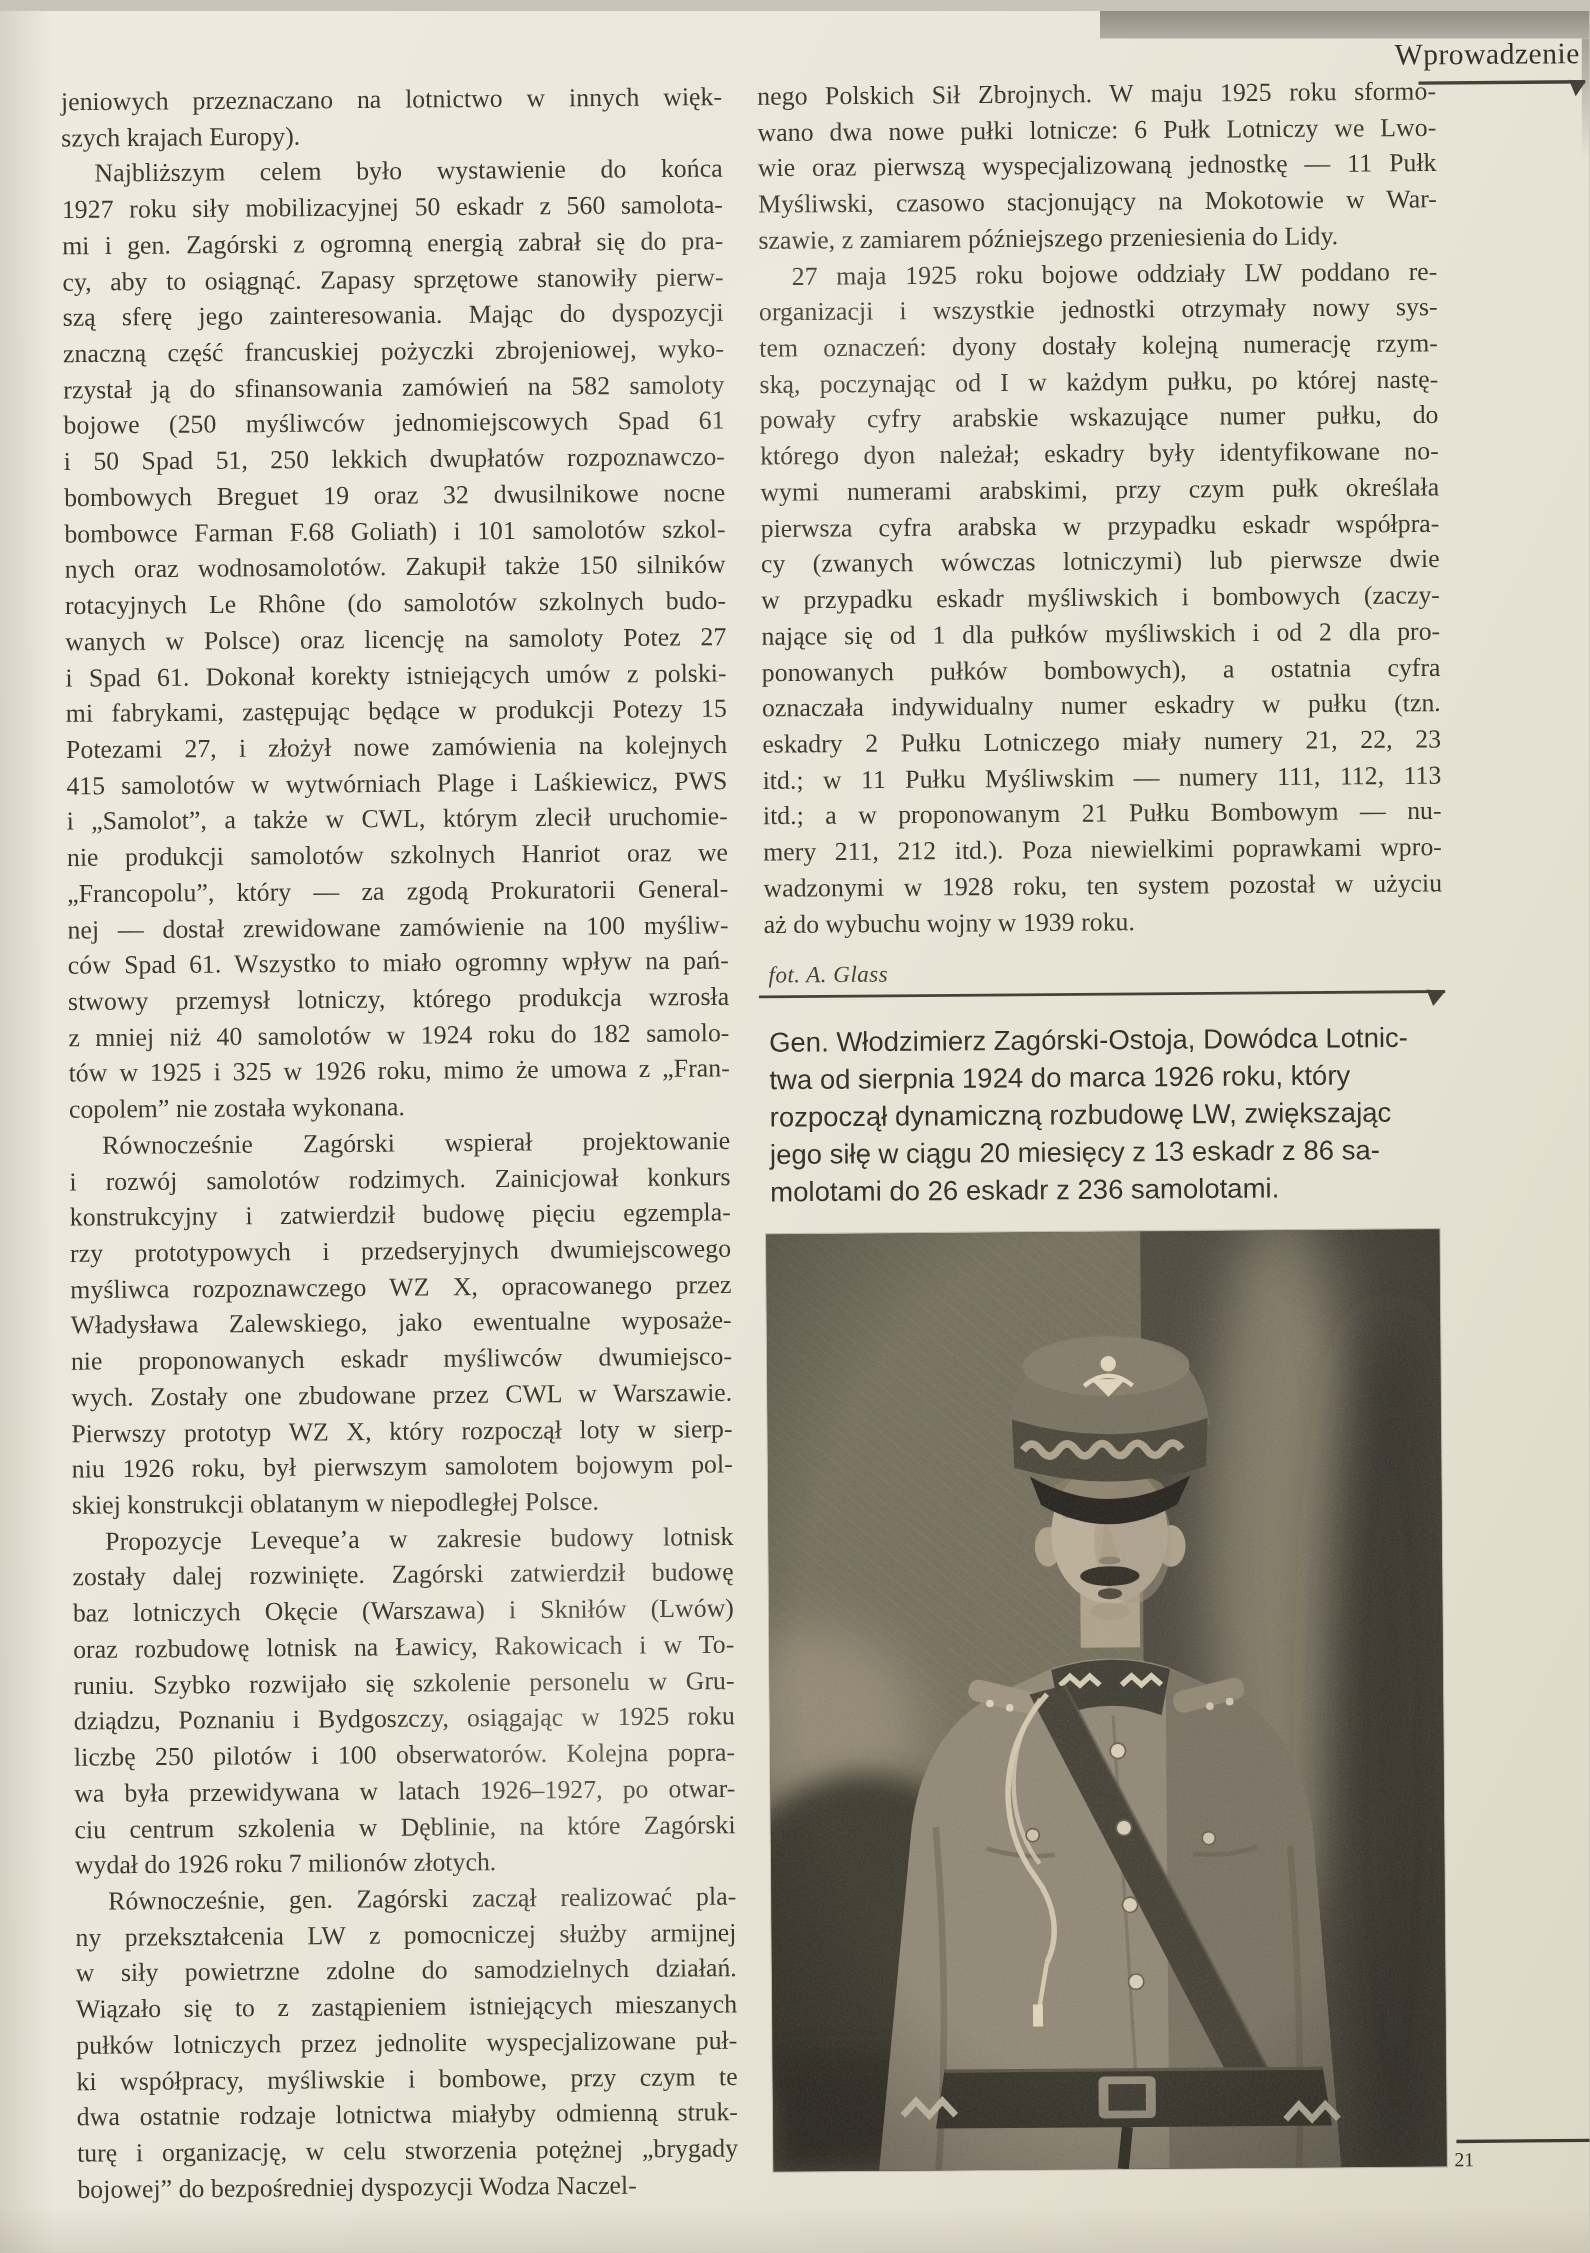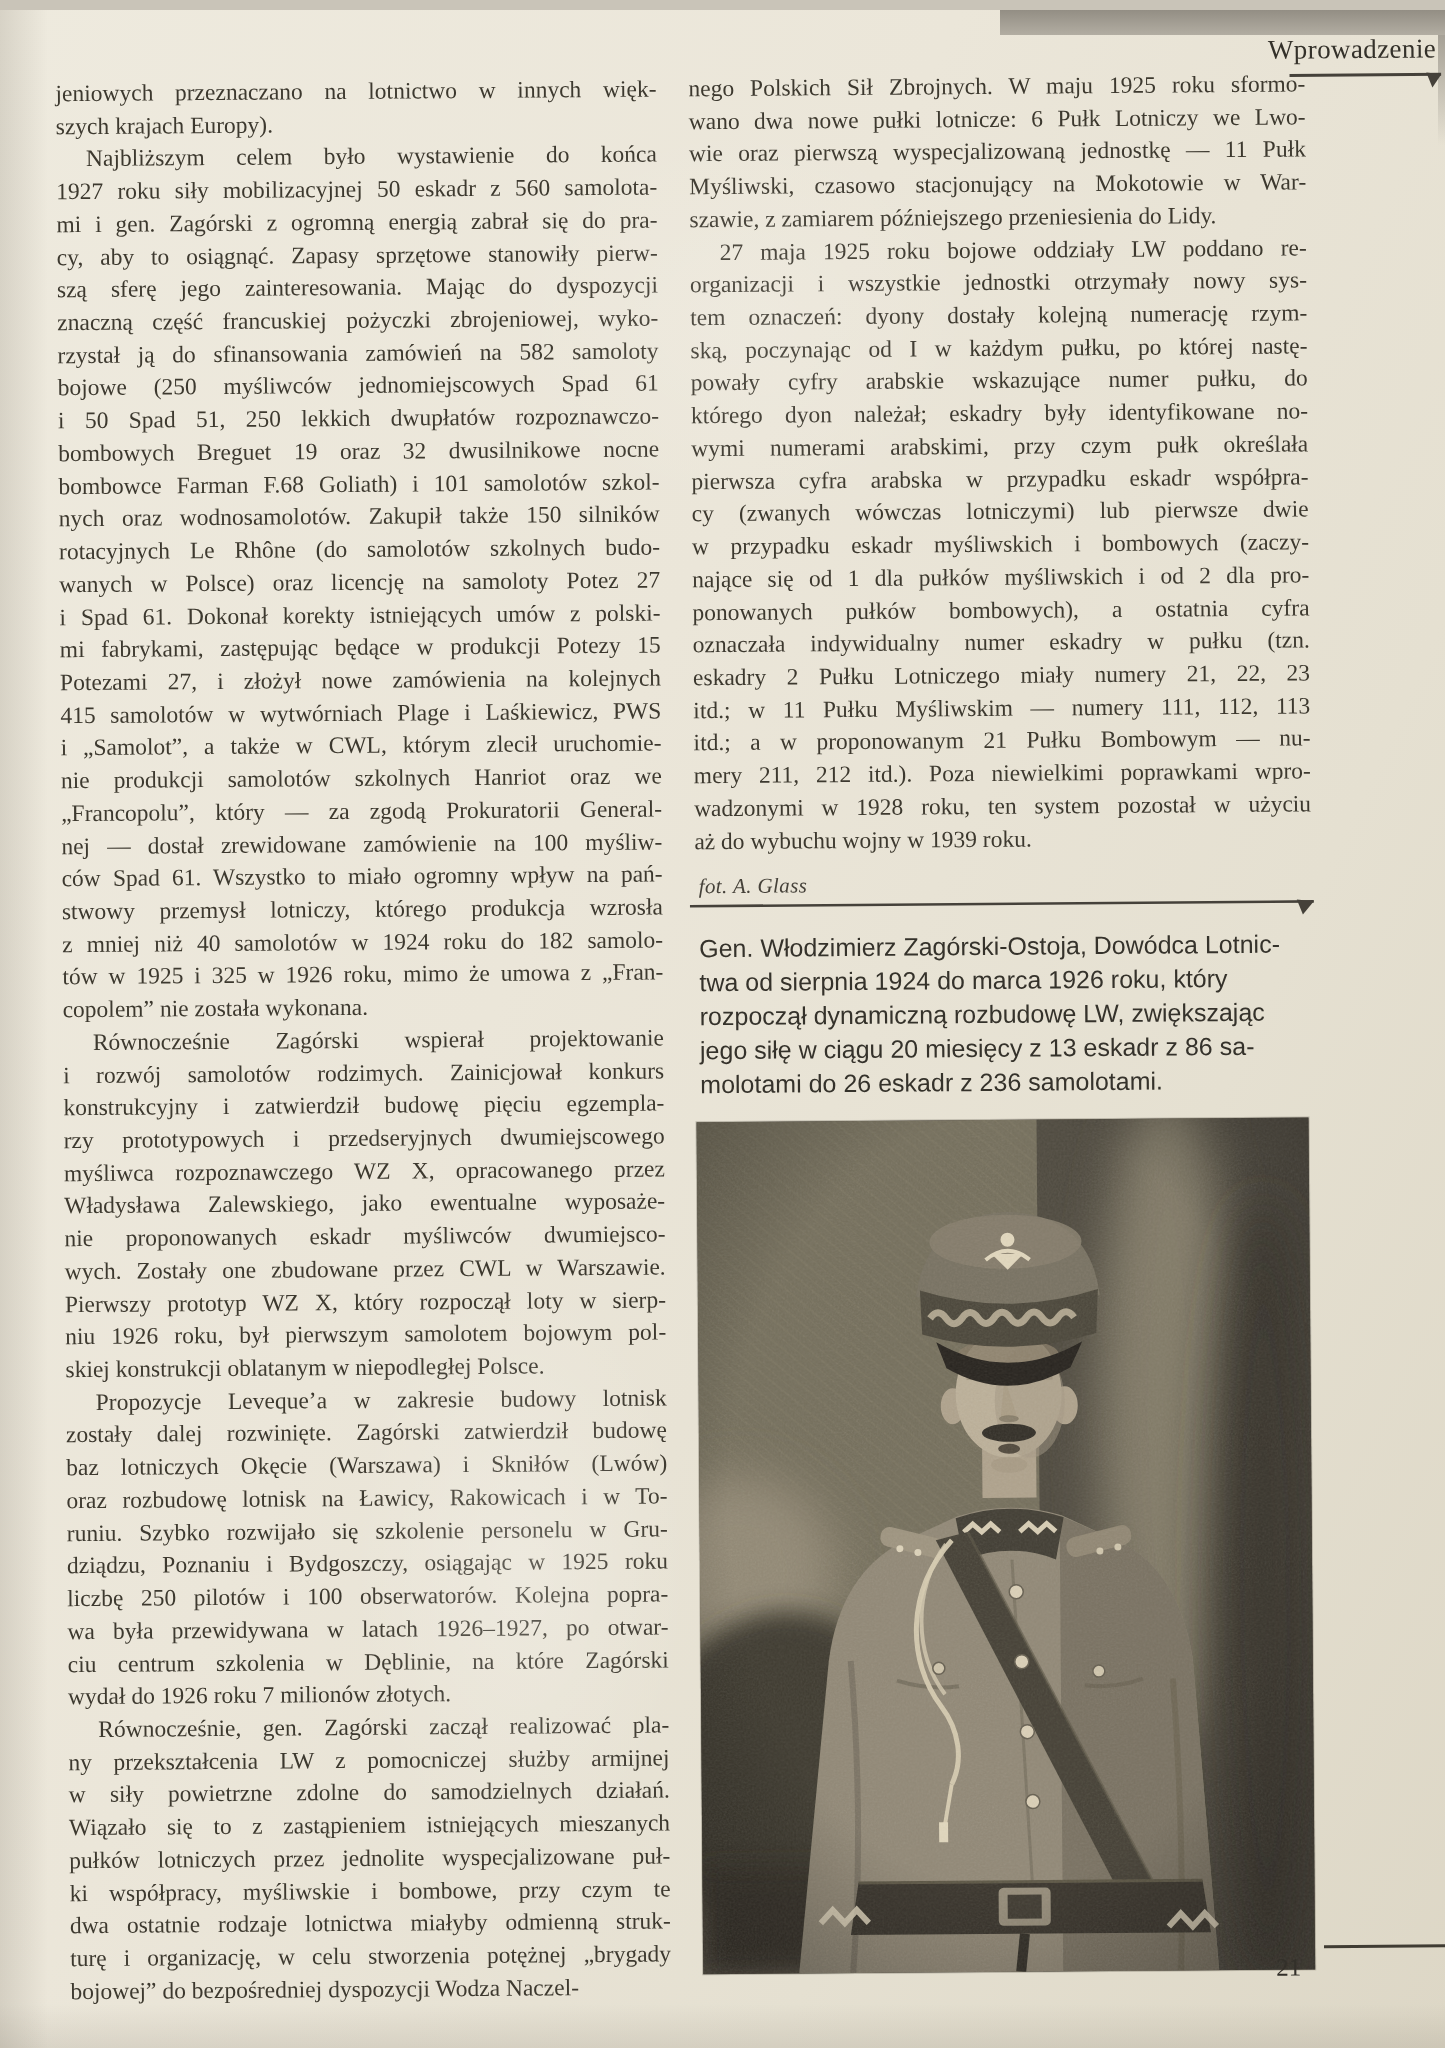--- a/index.html
+++ b/index.html
@@ -41,21 +41,21 @@
   .cap-rule{position:absolute;left:690px;top:893px;}
   .caption{position:absolute;left:699px;top:921px;width:620px;
     font-family:"Liberation Sans", sans-serif;font-size:25px;color:#35322b;}
   .cap-line{height:34px;line-height:34px;white-space:nowrap;}
 
   .photo{position:absolute;left:695px;top:1112px;width:612px;height:852px;
     background:#55514a;box-shadow:0 0 0 1px rgba(60,55,45,.25);}
   .photo svg{display:block;filter:sepia(.15) contrast(.97) brightness(1.01);}
 
   .pg-rule{position:absolute;left:1316px;top:1940px;width:130px;height:3px;background:#403c33;}
-  .pgnum{position:absolute;left:1268px;top:1948px;font-size:25px;color:#33302a;}
+  .pgnum{position:absolute;left:1314px;top:1948px;font-size:18px;color:#33302a;}
 
   .glare1{position:absolute;left:285px;top:1140px;width:470px;height:840px;pointer-events:none;
     background:radial-gradient(closest-side,rgba(255,255,255,.20),rgba(255,255,255,0) 72%);}
   .glare2{position:absolute;left:420px;top:40px;width:640px;height:540px;pointer-events:none;
     background:radial-gradient(closest-side,rgba(255,255,255,.12),rgba(255,255,255,0) 75%);}
 </style>
 </head>
 <body>
 
 <div class="page">

